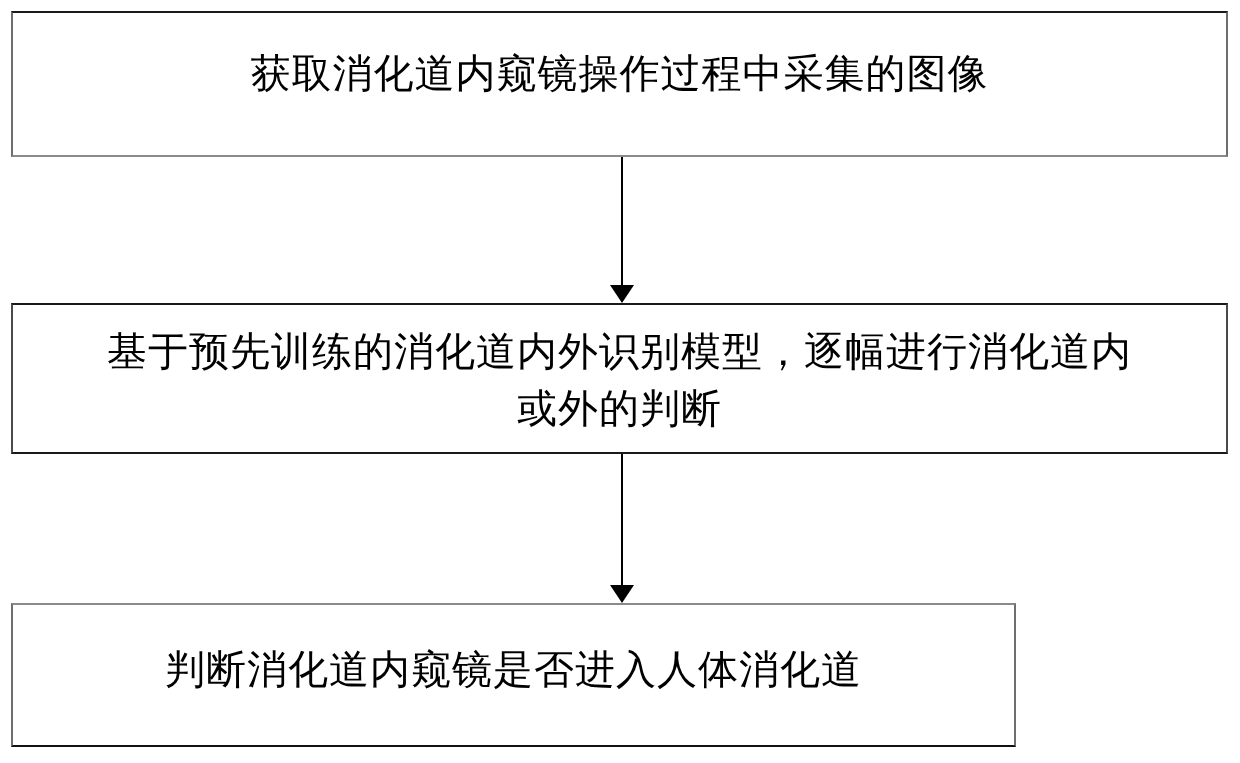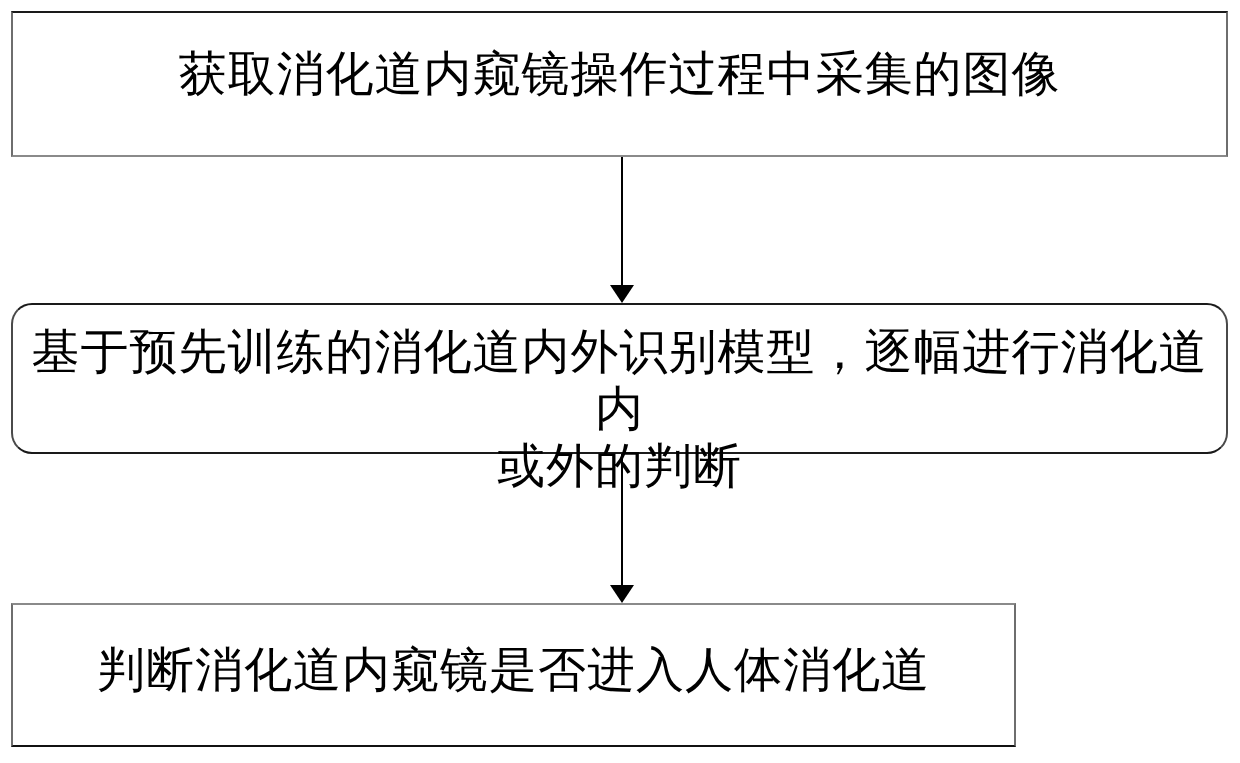--- a/index.html
+++ b/index.html
@@ -24,36 +24,35 @@
     background: #ffffff;
     border: 2px solid #6e6e6e;
     border-top-color: #1a1a1a;
     border-bottom-color: #8a8a8a;
   }
 
   .flow-box.box-2 {
     border-color: #4a4a4a;
     border-top-color: #1a1a1a;
     border-bottom-color: #1a1a1a;
-    border-radius: 21px;
   }
 
   .flow-box.box-3 {
     border-color: #6e6e6e;
     border-top-color: #8a8a8a;
     border-bottom-color: #111111;
   }
 
   .box-text {
     position: absolute;
     left: 0;
     right: 0;
     text-align: center;
     color: #000000;
-    font-size: 48px;
+    font-size: 40px;
     line-height: 52px;
     letter-spacing: 1px;
     white-space: pre-line;
     font-family: "DejaVu Serif", "Liberation Serif", serif;
     font-weight: 400;
   }
 
   
   .box-1 .box-text {
     top: 34px;

